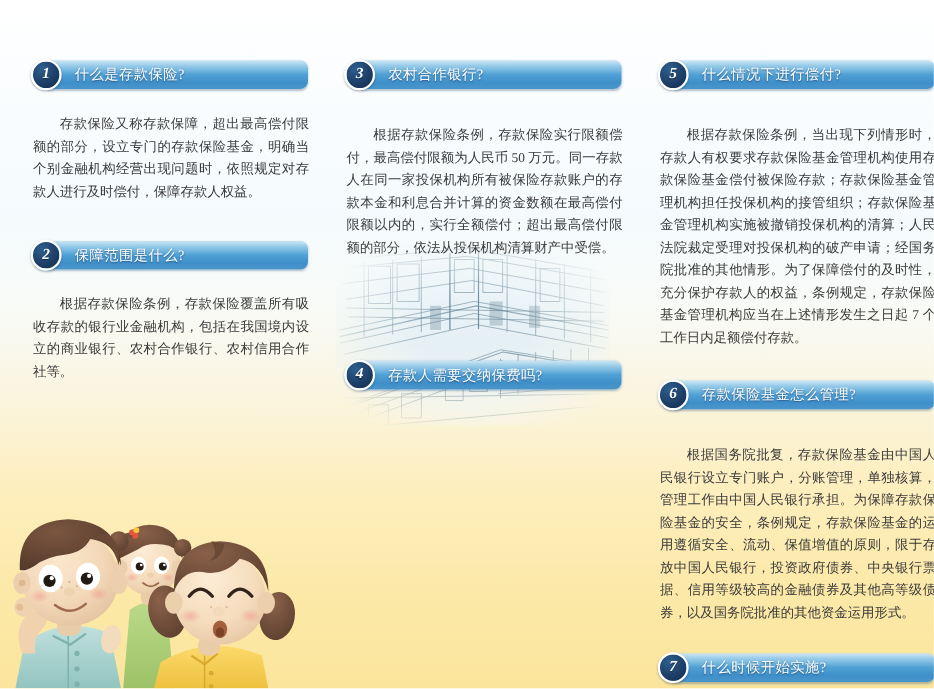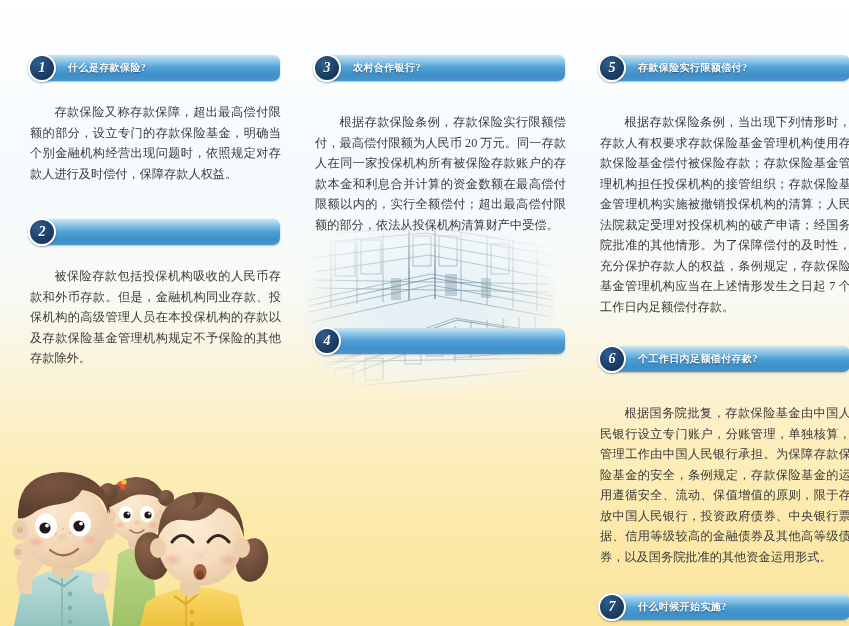--- a/index.html
+++ b/index.html
@@ -94,22 +94,22 @@
     font-family: "Liberation Serif", "DejaVu Serif", serif;
     text-shadow: 0 1px 1px rgba(0,0,0,0.4);
   }
   .qbanner .qtitle {
     position: absolute;
     left: 40px;
     top: 0;
     height: 28px;
     line-height: 28px;
     color: #ffffff;
-    font-size: 10px;
-    font-weight: bold;
+    font-size: 13px;
+    font-weight: normal;
     font-family: "Liberation Serif", "DejaVu Serif", serif;
     letter-spacing: 0.4px;
     text-shadow: 0 1px 1.5px rgba(20,55,95,0.7);
     white-space: nowrap;
     z-index: 2;
   }
 
   
   .qbody {
     margin: 0;
@@ -249,76 +249,78 @@
       <p>存款保险又称存款保障，超出最高偿付限额的部分，设立专门的存款保险基金，明确当个别金融机构经营出现问题时，依照规定对存款人进行及时偿付，保障存款人权益。</p>
     </div>
 
     <div class="spacer-lg"></div>
 
     <div class="qbanner">
       <div class="bar"></div>
       <div class="badge">
           <span>2</span>
         </div>
+      <div class="qtitle">保障范围是什么?</div>
     </div>
     <div class="spacer-sm"></div>
     <div class="qbody">
-      <p>被保险存款包括投保机构吸收的人民币存款和外币存款。但是，金融机构同业存款、投保机构的高级管理人员在本投保机构的存款以及存款保险基金管理机构规定不予保险的其他存款除外。</p>
+      <p>根据存款保险条例，存款保险覆盖所有吸收存款的银行业金融机构，包括在我国境内设立的商业银行、农村合作银行、农村信用合作社等。</p>
     </div>
   </div>
 
   <div class="column" id="col-2">
     <div style="height:54px"></div>
 
     <div class="qbanner">
       <div class="bar"></div>
       <div class="badge">
           <span>3</span>
         </div>
       <div class="qtitle">农村合作银行?</div>
     </div>
     <div class="spacer-md"></div>
     <div class="qbody">
-      <p>根据存款保险条例，存款保险实行限额偿付，最高偿付限额为人民币 20 万元。同一存款人在同一家投保机构所有被保险存款账户的存款本金和利息合并计算的资金数额在最高偿付限额以内的，实行全额偿付；超出最高偿付限额的部分，依法从投保机构清算财产中受偿。</p>
+      <p>根据存款保险条例，存款保险实行限额偿付，最高偿付限额为人民币 50 万元。同一存款人在同一家投保机构所有被保险存款账户的存款本金和利息合并计算的资金数额在最高偿付限额以内的，实行全额偿付；超出最高偿付限额的部分，依法从投保机构清算财产中受偿。</p>
     </div>
 
     <div style="height:92px"></div>
 
     <div class="qbanner">
       <div class="bar"></div>
       <div class="badge">
           <span>4</span>
         </div>
+      <div class="qtitle">存款人需要交纳保费吗?</div>
     </div>
     <div class="spacer-md"></div>
   </div>
 
   <div class="column" id="col-3">
     <div style="height:54px"></div>
 
     <div class="qbanner">
       <div class="bar"></div>
       <div class="badge">
           <span>5</span>
         </div>
-      <div class="qtitle">存款保险实行限额偿付?</div>
+      <div class="qtitle">什么情况下进行偿付?</div>
     </div>
     <div class="spacer-md"></div>
     <div class="qbody">
       <p>根据存款保险条例，当出现下列情形时，存款人有权要求存款保险基金管理机构使用存款保险基金偿付被保险存款；存款保险基金管理机构担任投保机构的接管组织；存款保险基金管理机构实施被撤销投保机构的清算；人民法院裁定受理对投保机构的破产申请；经国务院批准的其他情形。为了保障偿付的及时性，充分保护存款人的权益，条例规定，存款保险基金管理机构应当在上述情形发生之日起 7 个工作日内足额偿付存款。</p>
     </div>
 
     <div style="height:28px"></div>
 
     <div class="qbanner">
       <div class="bar"></div>
       <div class="badge">
           <span>6</span>
         </div>
-      <div class="qtitle">个工作日内足额偿付存款?</div>
+      <div class="qtitle">存款保险基金怎么管理?</div>
     </div>
     <div class="spacer-md"></div>
     <div class="qbody">
       <p>根据国务院批复，存款保险基金由中国人民银行设立专门账户，分账管理，单独核算，管理工作由中国人民银行承担。为保障存款保险基金的安全，条例规定，存款保险基金的运用遵循安全、流动、保值增值的原则，限于存放中国人民银行，投资政府债券、中央银行票据、信用等级较高的金融债券及其他高等级债券，以及国务院批准的其他资金运用形式。</p>
     </div>
 
     <div style="height:26px"></div>
 
     <div class="qbanner">
       <div class="bar"></div>

